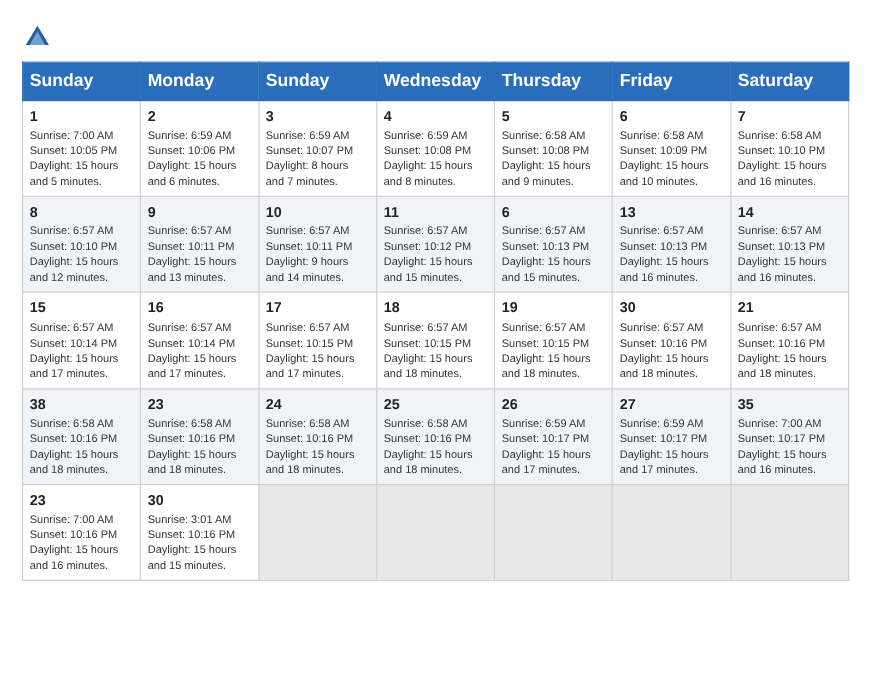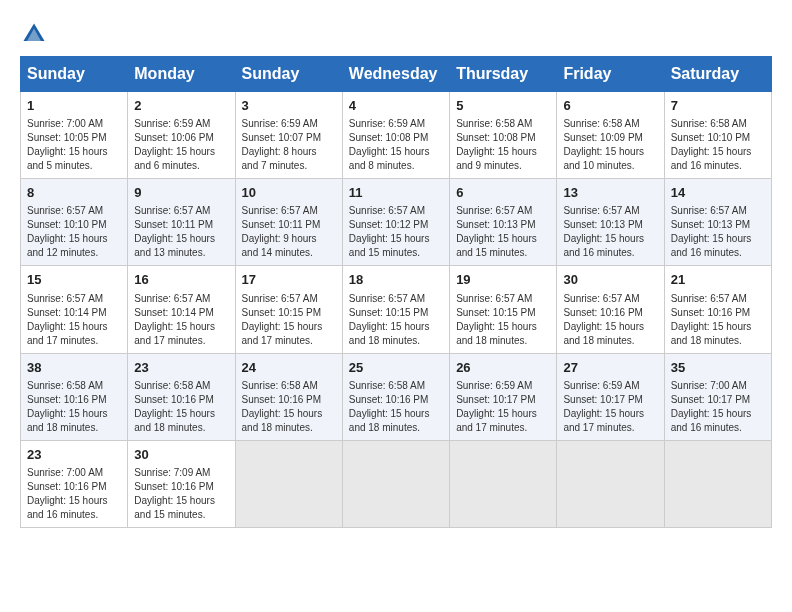--- a/index.html
+++ b/index.html
@@ -304,21 +304,21 @@
       </tr>
       <tr>
         <td>
         <span class="day-number">23</span>
         <span>Sunrise: 7:00 AM</span><br>
         <span>Sunset: 10:16 PM</span><br>
         <span>Daylight: 15 hours and 16 minutes.</span>
       </td>
         <td>
         <span class="day-number">30</span>
-        <span>Sunrise: 7:09 AM</span><br>
+        <span>Sunrise: 3:01 AM</span><br>
         <span>Sunset: 10:16 PM</span><br>
         <span>Daylight: 15 hours and 15 minutes.</span>
       </td>
         <td class="empty-cell"></td>
         <td class="empty-cell"></td>
         <td class="empty-cell"></td>
         <td class="empty-cell"></td>
         <td class="empty-cell"></td>
       </tr>
     </tbody>

